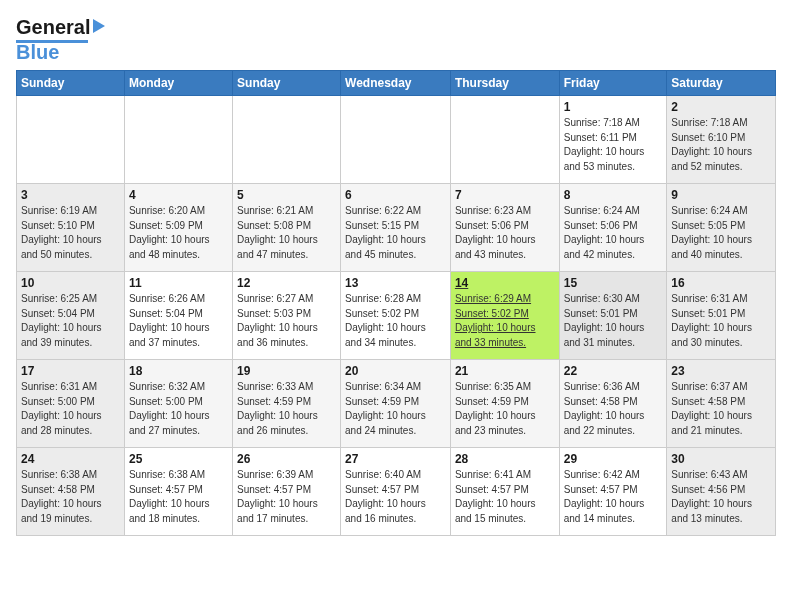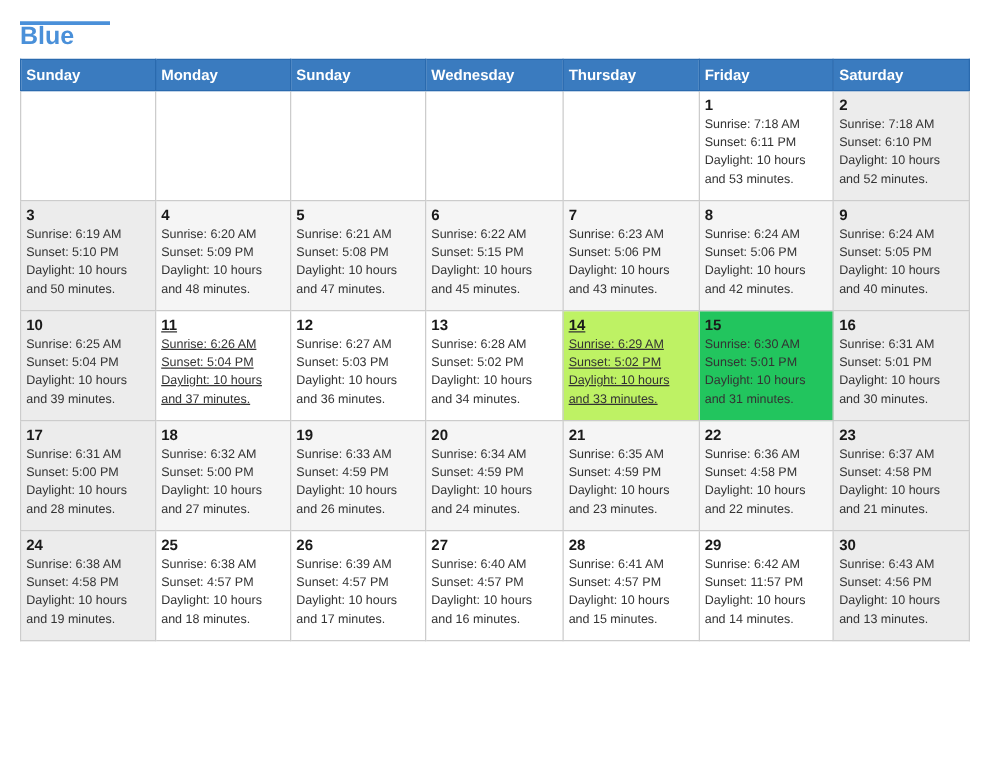--- a/index.html
+++ b/index.html
@@ -89,20 +89,26 @@
     .calendar tr:nth-child(2) td.empty-cell {
       background: #fff !important;
     }
   </style>
 </head>
 <body>
 
 <div class="page">
   <div class="header">
     <div class="logo">
+      <div style="display:flex; align-items:center;">
+        <span style="font-size:20px;font-weight:bold;color:#1a1a1a;">General</span>
+        <div style="margin-left:3px; margin-top:-4px;">
+          <div style="width:0;height:0;border-top:7px solid transparent;border-bottom:7px solid transparent;border-left:12px solid #4a90d9;"></div>
+        </div>
+      </div>
       <div style="width:72px;height:3px;background:#4a90d9;margin-top:1px;"></div>
       <span style="font-size:20px;font-weight:bold;color:#4a90d9;margin-top:-2px;">Blue</span>
     </div>
     <div class="title-section">
       <div class="month-title"></div>
       <div class="location-title"></div>
     </div>
   </div>
 
   <table class="calendar">
@@ -191,21 +197,21 @@
           </td>
         </tr>
         <tr>
           <td style="background: rgb(236, 236, 236);">
             <div class="day-num">10</div>
             <div class="day-info" style="white-space: pre-line;">Sunrise: 6:25 AM
 Sunset: 5:04 PM
 Daylight: 10 hours
 and 39 minutes.</div>
           </td>
-          <td style="background: rgb(255, 255, 255); text-decoration: underline;">
+          <td style="background: rgb(255, 255, 255);">
             <div class="day-num">11</div>
             <div class="day-info" style="white-space: pre-line;">Sunrise: 6:26 AM
 Sunset: 5:04 PM
 Daylight: 10 hours
 and 37 minutes.</div>
           </td>
           <td style="background: rgb(255, 255, 255);">
             <div class="day-num">12</div>
             <div class="day-info" style="white-space: pre-line;">Sunrise: 6:27 AM
 Sunset: 5:03 PM
@@ -219,21 +225,21 @@
 Daylight: 10 hours
 and 34 minutes.</div>
           </td>
           <td style="background: #bef264; text-decoration: underline;">
             <div class="day-num">14</div>
             <div class="day-info" style="white-space: pre-line;">Sunrise: 6:29 AM
 Sunset: 5:02 PM
 Daylight: 10 hours
 and 33 minutes.</div>
           </td>
-          <td style="background: #22c55e;">
+          <td style="background: #e5e5e5;">
             <div class="day-num">15</div>
             <div class="day-info" style="white-space: pre-line;">Sunrise: 6:30 AM
 Sunset: 5:01 PM
 Daylight: 10 hours
 and 31 minutes.</div>
           </td>
           <td style="background: rgb(236, 236, 236);">
             <div class="day-num">16</div>
             <div class="day-info" style="white-space: pre-line;">Sunrise: 6:31 AM
 Sunset: 5:01 PM
@@ -324,21 +330,21 @@
           <td style="background: rgb(255, 255, 255);">
             <div class="day-num">28</div>
             <div class="day-info" style="white-space: pre-line;">Sunrise: 6:41 AM
 Sunset: 4:57 PM
 Daylight: 10 hours
 and 15 minutes.</div>
           </td>
           <td style="background: rgb(255, 255, 255);">
             <div class="day-num">29</div>
             <div class="day-info" style="white-space: pre-line;">Sunrise: 6:42 AM
-Sunset: 11:57 PM
+Sunset: 4:57 PM
 Daylight: 10 hours
 and 14 minutes.</div>
           </td>
           <td style="background: rgb(236, 236, 236);">
             <div class="day-num">30</div>
             <div class="day-info" style="white-space: pre-line;">Sunrise: 6:43 AM
 Sunset: 4:56 PM
 Daylight: 10 hours
 and 13 minutes.</div>
           </td>

